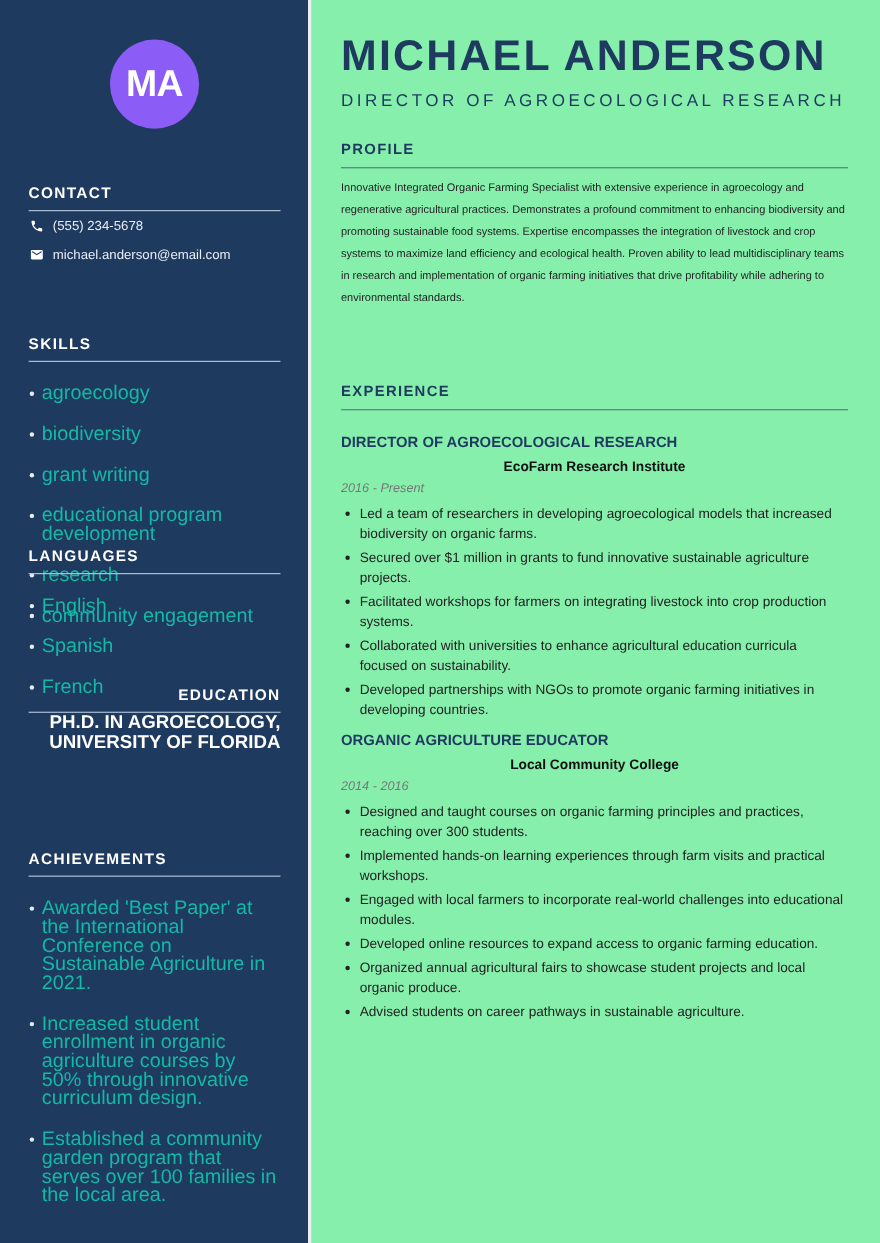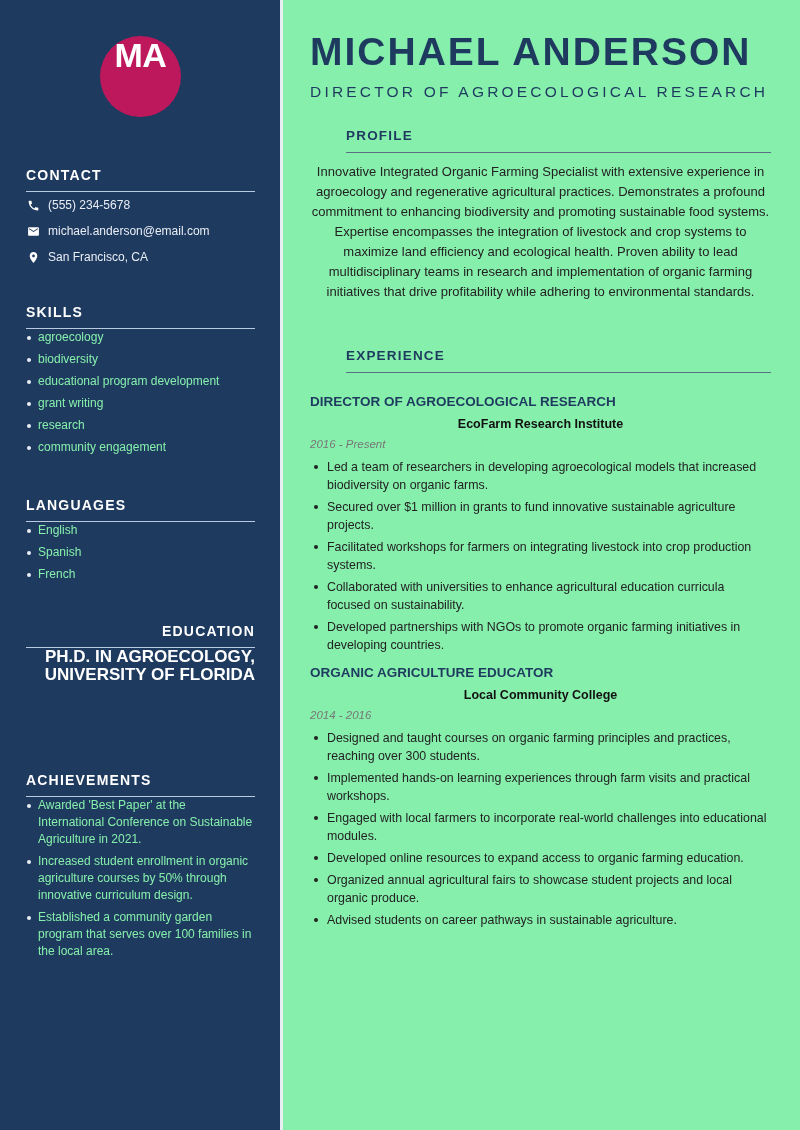--- a/index.html
+++ b/index.html
@@ -19,24 +19,24 @@
       padding: 0 26px;
       position: relative;
     }
     .avatar {
       position: absolute;
       left: 100px;
       top: 36px;
       width: 81px;
       height: 81px;
       border-radius: 50%;
-      background: #be185d;
+      background: #8b5cf6;
       color: #ffffff;
       display: flex;
-      align-items: flex-start;
+      align-items: center;
       justify-content: center;
       font-weight: 700;
       font-size: 34px;
       letter-spacing: -0.5px;
     }
     .side-section { position: absolute; left: 26px; width: 229px; }
     .side-heading {
       font-weight: 700;
       font-size: 14px;
       letter-spacing: 1.2px;
@@ -56,24 +56,25 @@
       height: 14px;
       margin-right: 8px;
       display: inline-flex;
       align-items: center;
       justify-content: center;
     }
     .side-list { list-style: none; }
     .side-list li {
       position: relative;
       padding-left: 12px;
-      font-size: 12px;
-      color: #86efac;
+      font-size: 18px;
+      color: #14b8a6;
       line-height: 17px;
       margin-bottom: 5px;
+      margin-top: 20px;
     }
     .side-list li::before {
       content: "";
       position: absolute;
       left: 1px;
       top: 7px;
       width: 4px;
       height: 4px;
       border-radius: 50%;
       background: #e9eef5;
@@ -103,27 +104,25 @@
       color: #1e3a5f;
       letter-spacing: 3.2px;
     }
     .main-heading {
       font-weight: 700;
       font-size: 13.5px;
       color: #1e3a5f;
       letter-spacing: 1.2px;
       padding-bottom: 9px;
       border-bottom: 1.5px solid #5b6f86;
-      margin-left: 36px;
     }
     .profile-text {
-      font-size: 13px;
+      font-size: 10px;
       line-height: 20px;
       color: #222;
-      text-align: center;
     }
     .job-title {
       font-weight: 700;
       font-size: 13.5px;
       color: #1e3a5f;
     }
     .company {
       font-weight: 700;
       font-size: 12.5px;
       color: #111;
@@ -176,37 +175,29 @@
         <span>(555) 234-5678</span>
       </div>
       <div class="contact-row">
         <span class="icon">
           <svg width="13" height="13" viewBox="0 0 24 24">
               <path fill="#ffffff" d="M20 4H4c-1.1 0-2 .9-2 2v12c0 1.1.9 2 2 2h16c1.1 0 2-.9 2-2V6c0-1.1-.9-2-2-2zm0 4l-8 5-8-5V6l8 5 8-5v2z"></path>
             </svg>
         </span>
         <span>michael.anderson@email.com</span>
       </div>
-      <div class="contact-row">
-        <span class="icon">
-          <svg width="13" height="13" viewBox="0 0 24 24">
-              <path fill="#ffffff" d="M12 2C8.1 2 5 5.1 5 9c0 5.2 7 13 7 13s7-7.8 7-13c0-3.9-3.1-7-7-7zm0 9.5c-1.4 0-2.5-1.1-2.5-2.5s1.1-2.5 2.5-2.5 2.5 1.1 2.5 2.5-1.1 2.5-2.5 2.5z"></path>
-            </svg>
-        </span>
-        <span>San Francisco, CA</span>
-      </div>
     </section>
 
     <section class="side-section" style="top:304px;">
       <h2 class="side-heading">SKILLS</h2>
       <ul class="side-list">
         <li>agroecology</li>
         <li>biodiversity</li>
+        <li>grant writing</li>
         <li>educational program development</li>
-        <li>grant writing</li>
         <li>research</li>
         <li>community engagement</li>
       </ul>
     </section>
 
     <section class="side-section" style="top:497px;">
       <h2 class="side-heading">LANGUAGES</h2>
       <ul class="side-list">
         <li>English</li>
         <li>Spanish</li>

